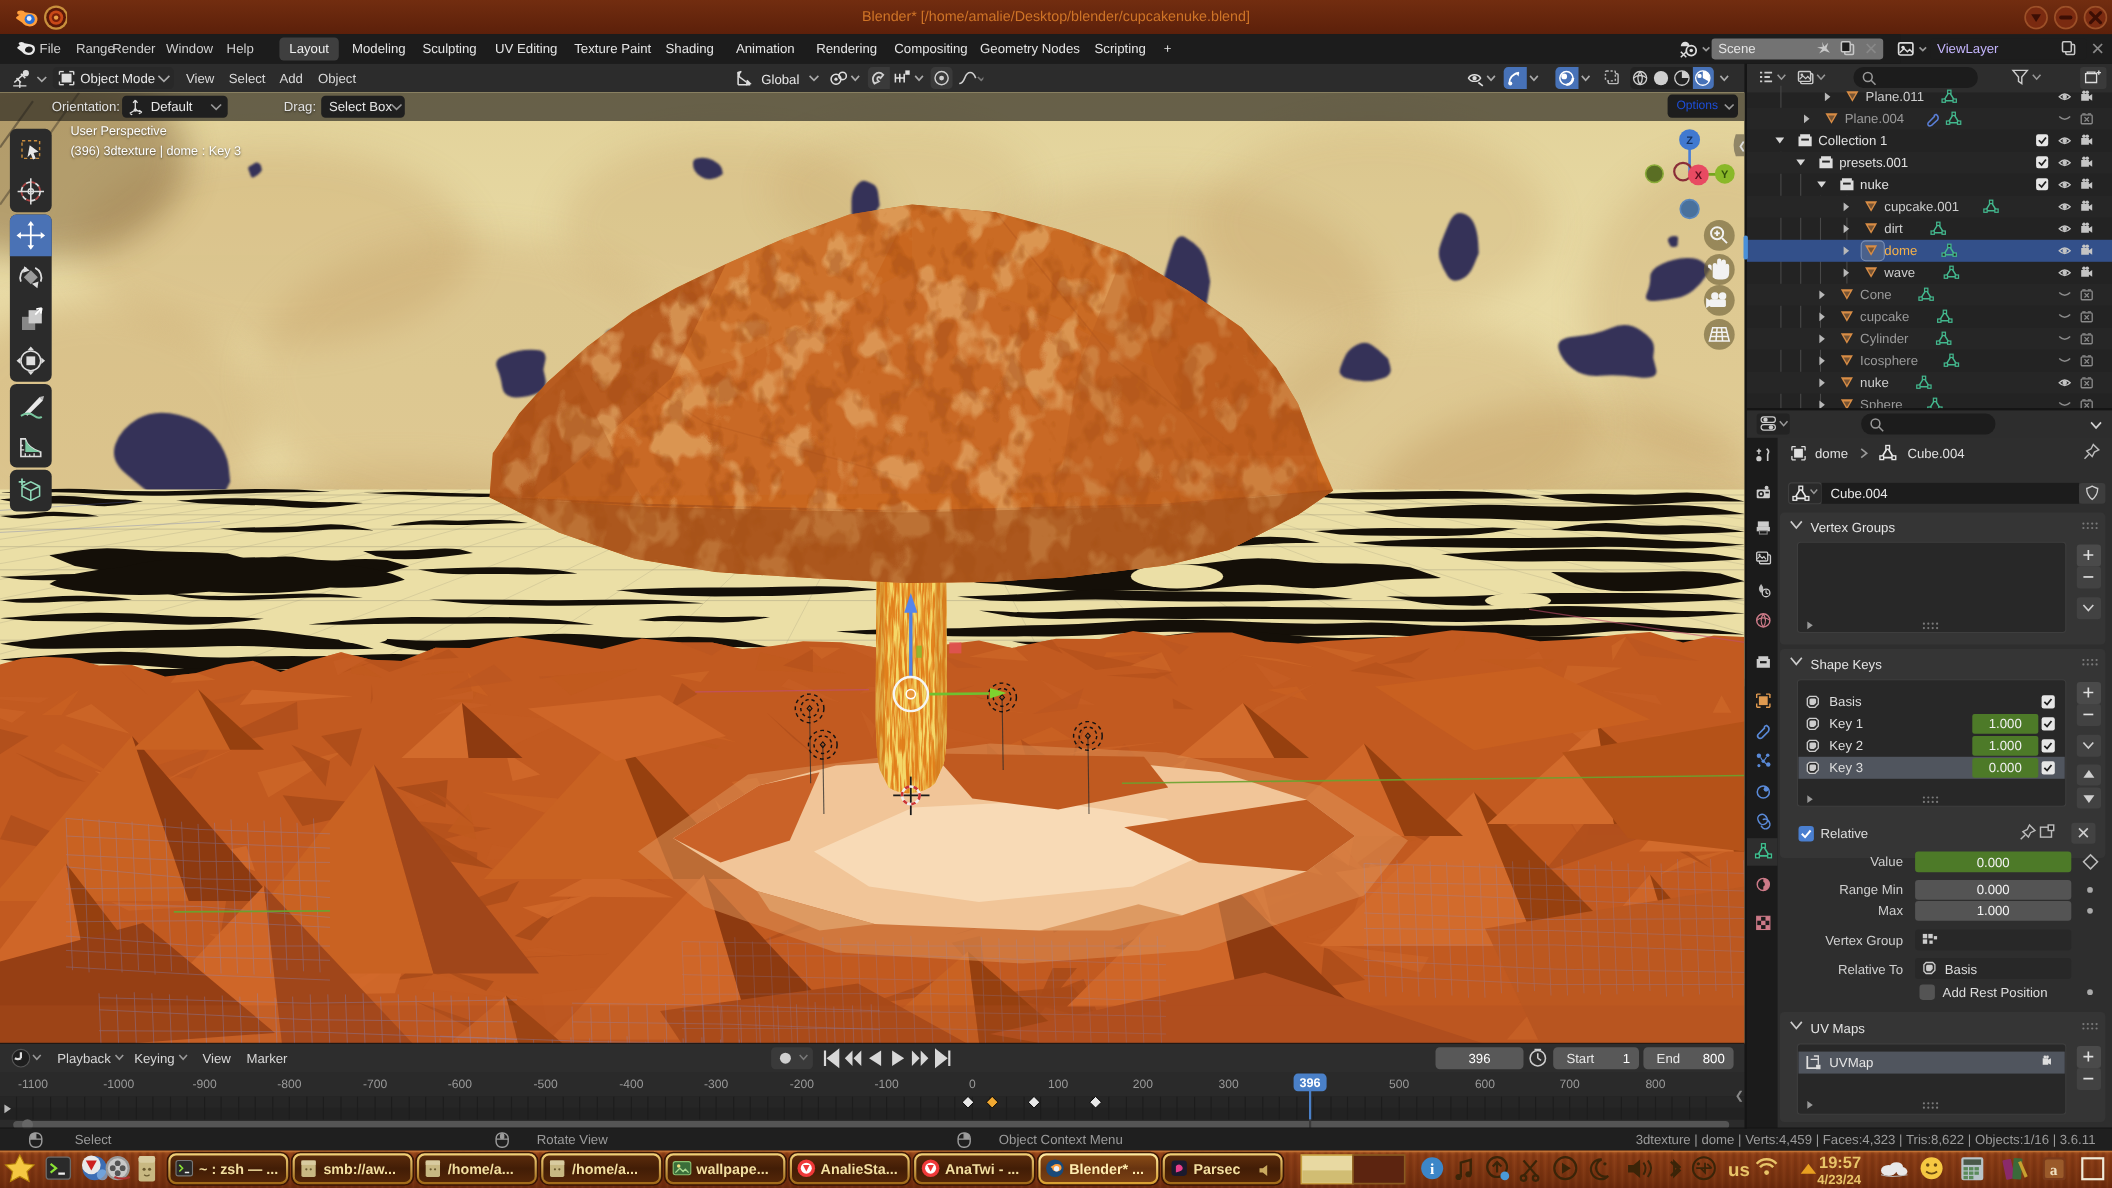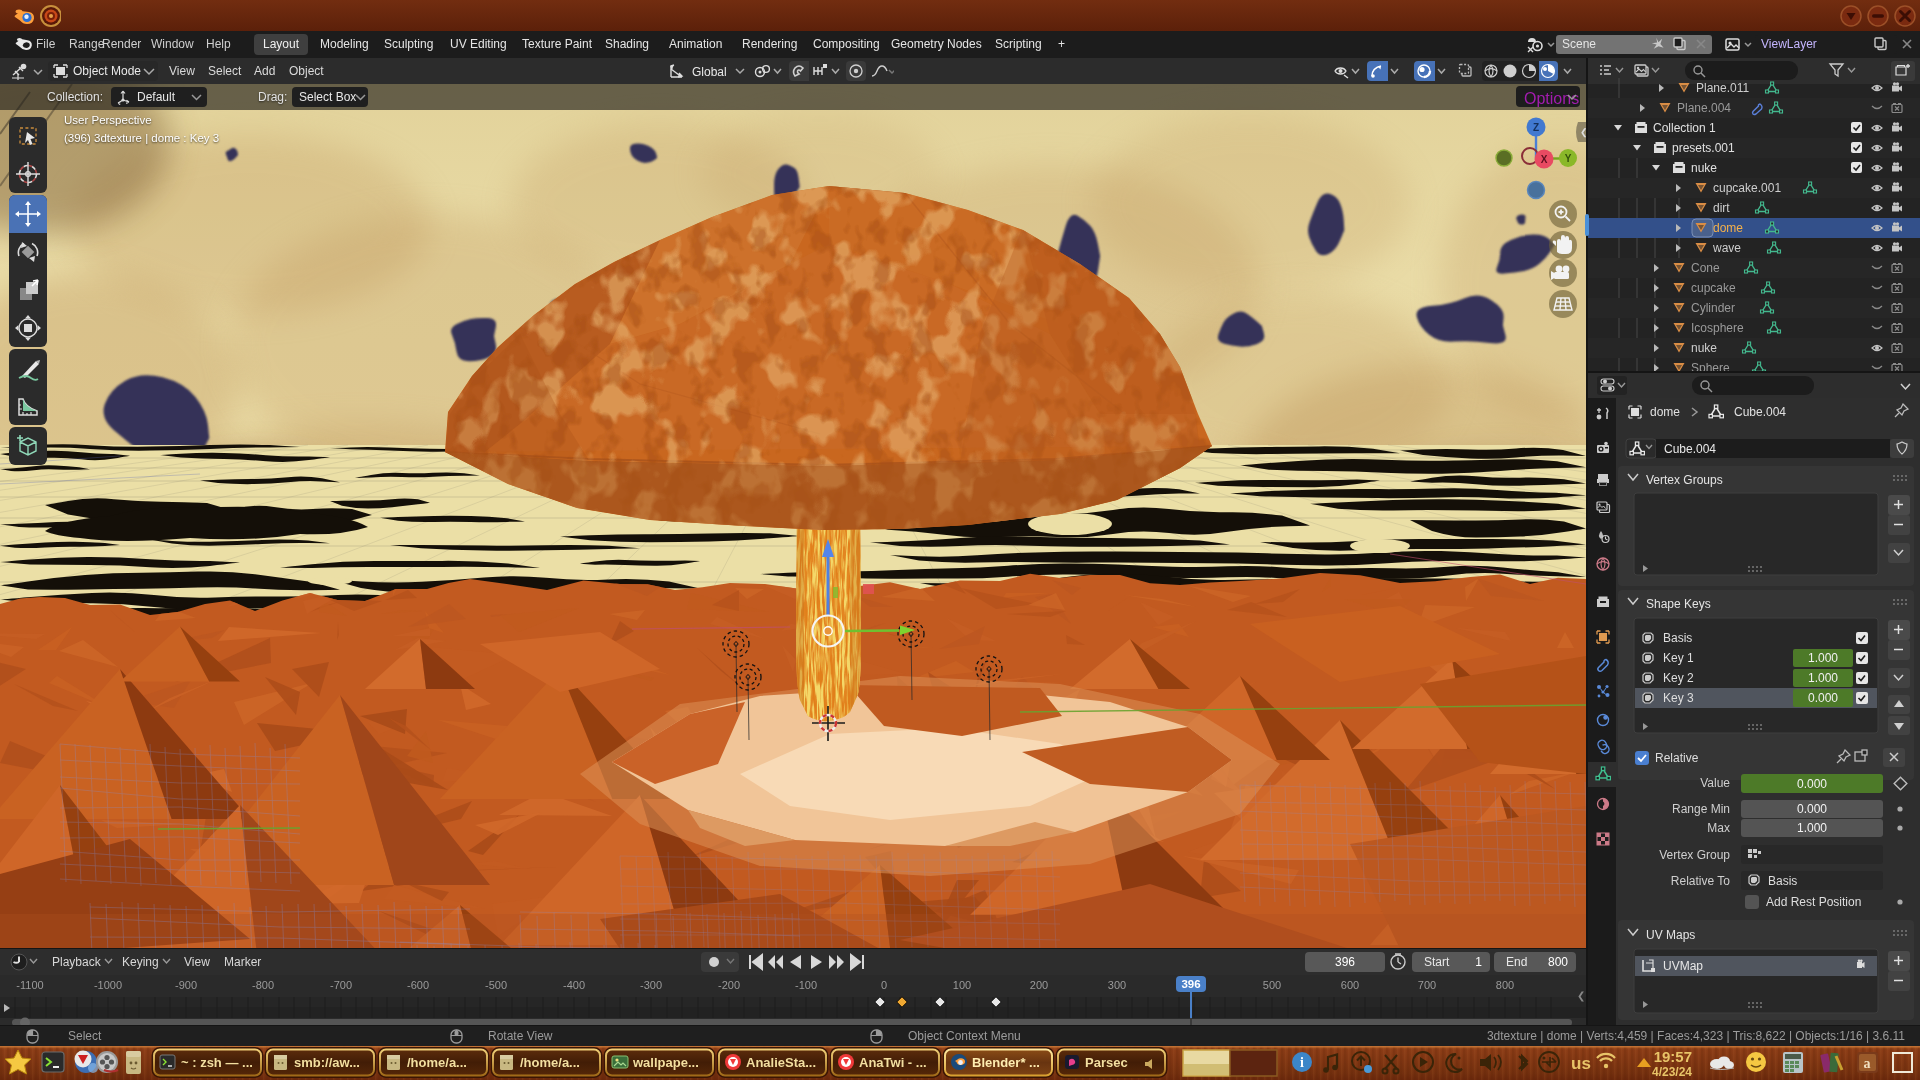--- a/index.html
+++ b/index.html
@@ -36,20 +36,21 @@
           <ellipse cx="12" cy="8.5" rx="3.4" ry="2" fill="#ff9f3c"></ellipse>
         </g>
   <g>
           <circle cx="44" cy="13" r="11" fill="#c8903c"></circle>
           <circle cx="44" cy="13" r="9" fill="#5a1808"></circle>
           <circle cx="44" cy="13" r="6.5" fill="#c84818"></circle>
           <circle cx="44" cy="13" r="4" fill="#7a2008"></circle>
           <circle cx="44" cy="13" r="2" fill="#e8a048"></circle>
         </g>
  </svg>
+ <div class="title">Blender* [/home/amalie/Desktop/blender/cupcakenuke.blend]</div>
  <svg class="abs" style="right:4px;top:5px" width="76" height="22">
   <circle cx="11" cy="11" r="10" fill="#7a2a10" stroke="#9c5028" stroke-width="1.5"></circle>
         <path d="M6.5,8 L15.5,8 L11,15 Z" fill="#3c0e04"></path>
   <circle cx="38" cy="11" r="10" fill="#7a2a10" stroke="#9c5028" stroke-width="1.5"></circle>
         <rect x="32" y="9.2" width="12" height="3.6" rx="1.8" fill="#3c0e04"></rect>
   <circle cx="65" cy="11" r="10" fill="#7a2a10" stroke="#9c5028" stroke-width="1.5"></circle>
         <path d="M60.5,6.5 L69.5,15.5 M69.5,6.5 L60.5,15.5" stroke="#3c0e04" stroke-width="3" stroke-linecap="round"></path>
  </svg>
 </div>
 
@@ -974,42 +975,42 @@
           <line x1="1561" y1="214" x2="1560" y2="226"></line>
           <line x1="1565" y1="214" x2="1566" y2="226"></line>
           <line x1="1556" y1="218" x2="1570" y2="218"></line>
           <line x1="1555" y1="222" x2="1571" y2="222"></line>
         </g>
         <path d="M1578,38 L1586,38 L1586,58 L1578,58 Q1574,48 1578,38" fill="#5a5345" opacity="0.6"></path>
         <text x="1580" y="51" font-size="9" fill="#ddd" font-family="Liberation Sans">❮</text>
       </svg>
  
  <div class="abs" style="left:0;top:0;width:1586px;height:26px;background:rgba(33,31,26,0.64)"></div>
- <span class="abs" style="left:47px;top:6px;color:#e2e2e2;font-size:12px;text-shadow:0 1px 2px rgba(0,0,0,.6)">Collection:</span>
+ <span class="abs" style="left:47px;top:6px;color:#e2e2e2;font-size:12px;text-shadow:0 1px 2px rgba(0,0,0,.6)">Orientation:</span>
  <div class="abs" style="left:111px;top:3px;width:96px;height:20px;background:#1f1f1f;border-radius:4px"></div>
  <svg class="abs" style="left:115px;top:5px" width="18" height="16">
         <g stroke="#ddd" stroke-width="1.2" fill="none">
           <path d="M8,2 l0,9 M8,2 l-2,2.5 M8,2 l2,2.5"></path>
           <path d="M8,11 l6,2 M14,13 l-2.5,-1.8 M14,13 l-2.8,1.4"></path>
           <path d="M8,11 l-5,3 M3,14 l2.8,-1.6 M3,14 l2.2,1.6"></path>
           <circle cx="8" cy="11" r="1.6" fill="#ddd" stroke="none"></circle>
         </g>
       </svg>
  <span class="abs" style="left:137px;top:6px;color:#e8e8e8;font-size:12px">Default</span>
  <svg class="abs" style="left:191px;top:10px" width="12" height="8">
         <path d="M1,1 l4.5,4.5 L10,1" stroke="#999" stroke-width="1.5" fill="none"></path>
       </svg>
  <span class="abs" style="left:258px;top:6px;color:#e2e2e2;font-size:12px;text-shadow:0 1px 2px rgba(0,0,0,.6)">Drag:</span>
  <div class="abs" style="left:292px;top:3px;width:76px;height:20px;background:#1f1f1f;border-radius:4px"></div>
  <span class="abs" style="left:299px;top:6px;color:#e8e8e8;font-size:12px">Select Box</span>
  <svg class="abs" style="left:355px;top:10px" width="12" height="8">
         <path d="M1,1 l4.5,4.5 L10,1" stroke="#999" stroke-width="1.5" fill="none"></path>
       </svg>
  <div class="abs" style="left:1516px;top:2px;width:64px;height:21px;background:#1d1d1d;border-radius:4px"></div>
- <span class="abs" style="left:1524px;top:6px;color:#a21caf;font-size:16px">Options</span>
+ <span class="abs" style="left:1524px;top:6px;color:#1d4ed8;font-size:11px">Options</span>
  <svg class="abs" style="left:1567px;top:10px" width="12" height="8">
         <path d="M1,1 l4,4 L9,1" stroke="#999" stroke-width="1.5" fill="none"></path>
       </svg>
  
  <span class="abs" style="left:64px;top:30px;color:#fff;font-size:11.5px;text-shadow:0 1px 2px rgba(0,0,0,.65)">User Perspective</span>
  <span class="abs" style="left:64px;top:48px;color:#fff;font-size:11.5px;text-shadow:0 1px 2px rgba(0,0,0,.65)">(396) 3dtexture | dome : Key 3</span>
  
  <div class="abs" style="left:9px;top:33px;width:38px;height:76px;background:#2b2b2b;border-radius:6px"></div>
  <div class="abs" style="left:9px;top:111px;width:38px;height:152px;background:#2b2b2b;border-radius:6px"></div>
  <div class="abs" style="left:9px;top:111px;width:38px;height:38px;background:#4a72b5;border-radius:6px 6px 0 0"></div>

